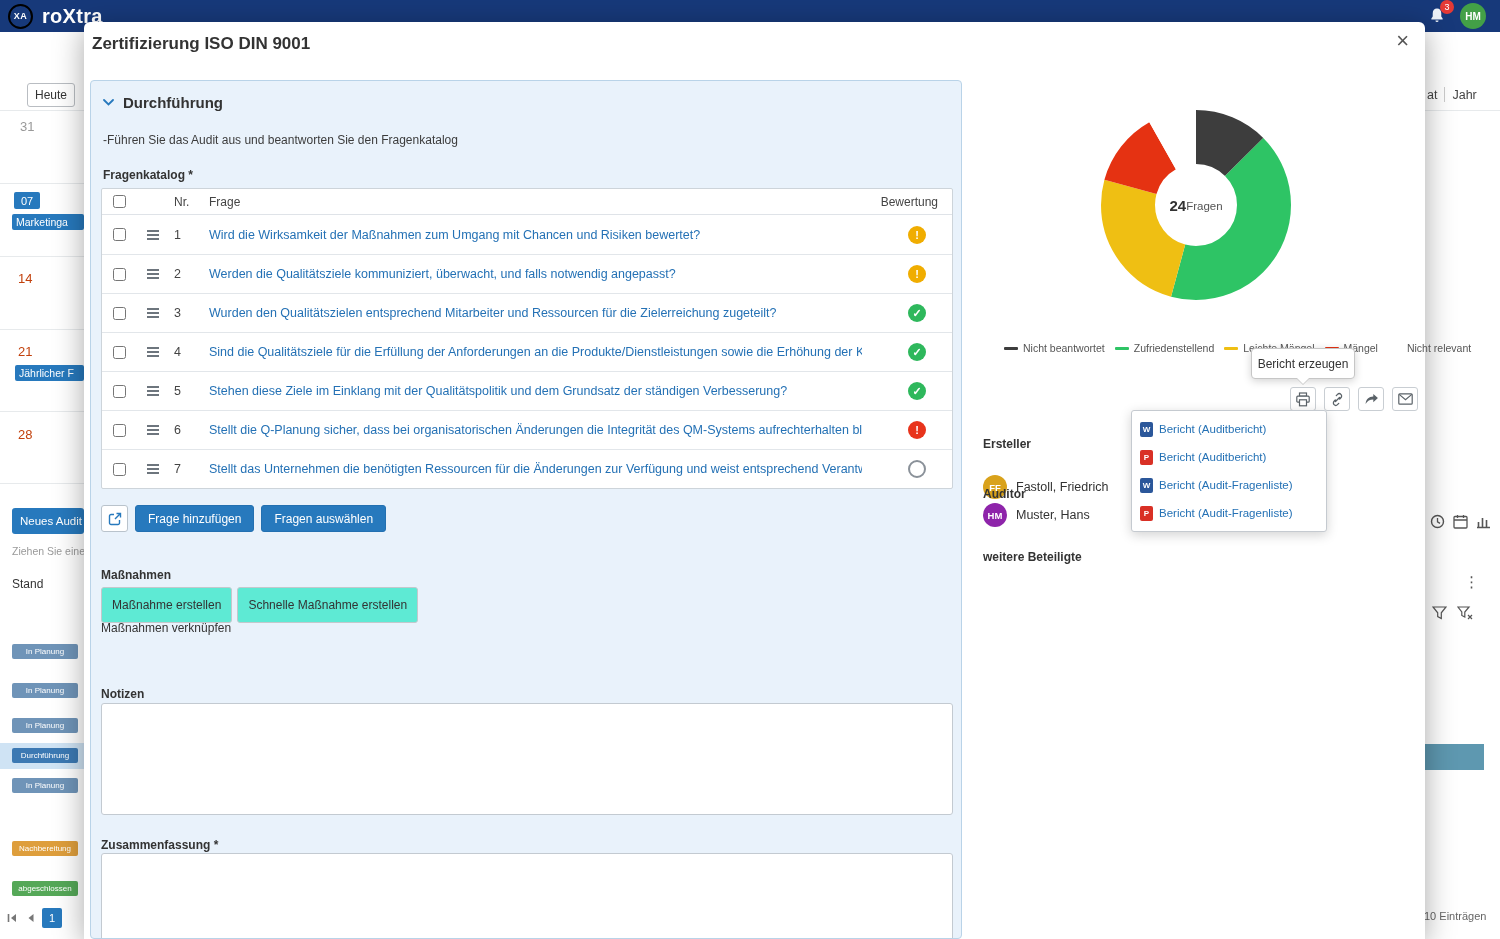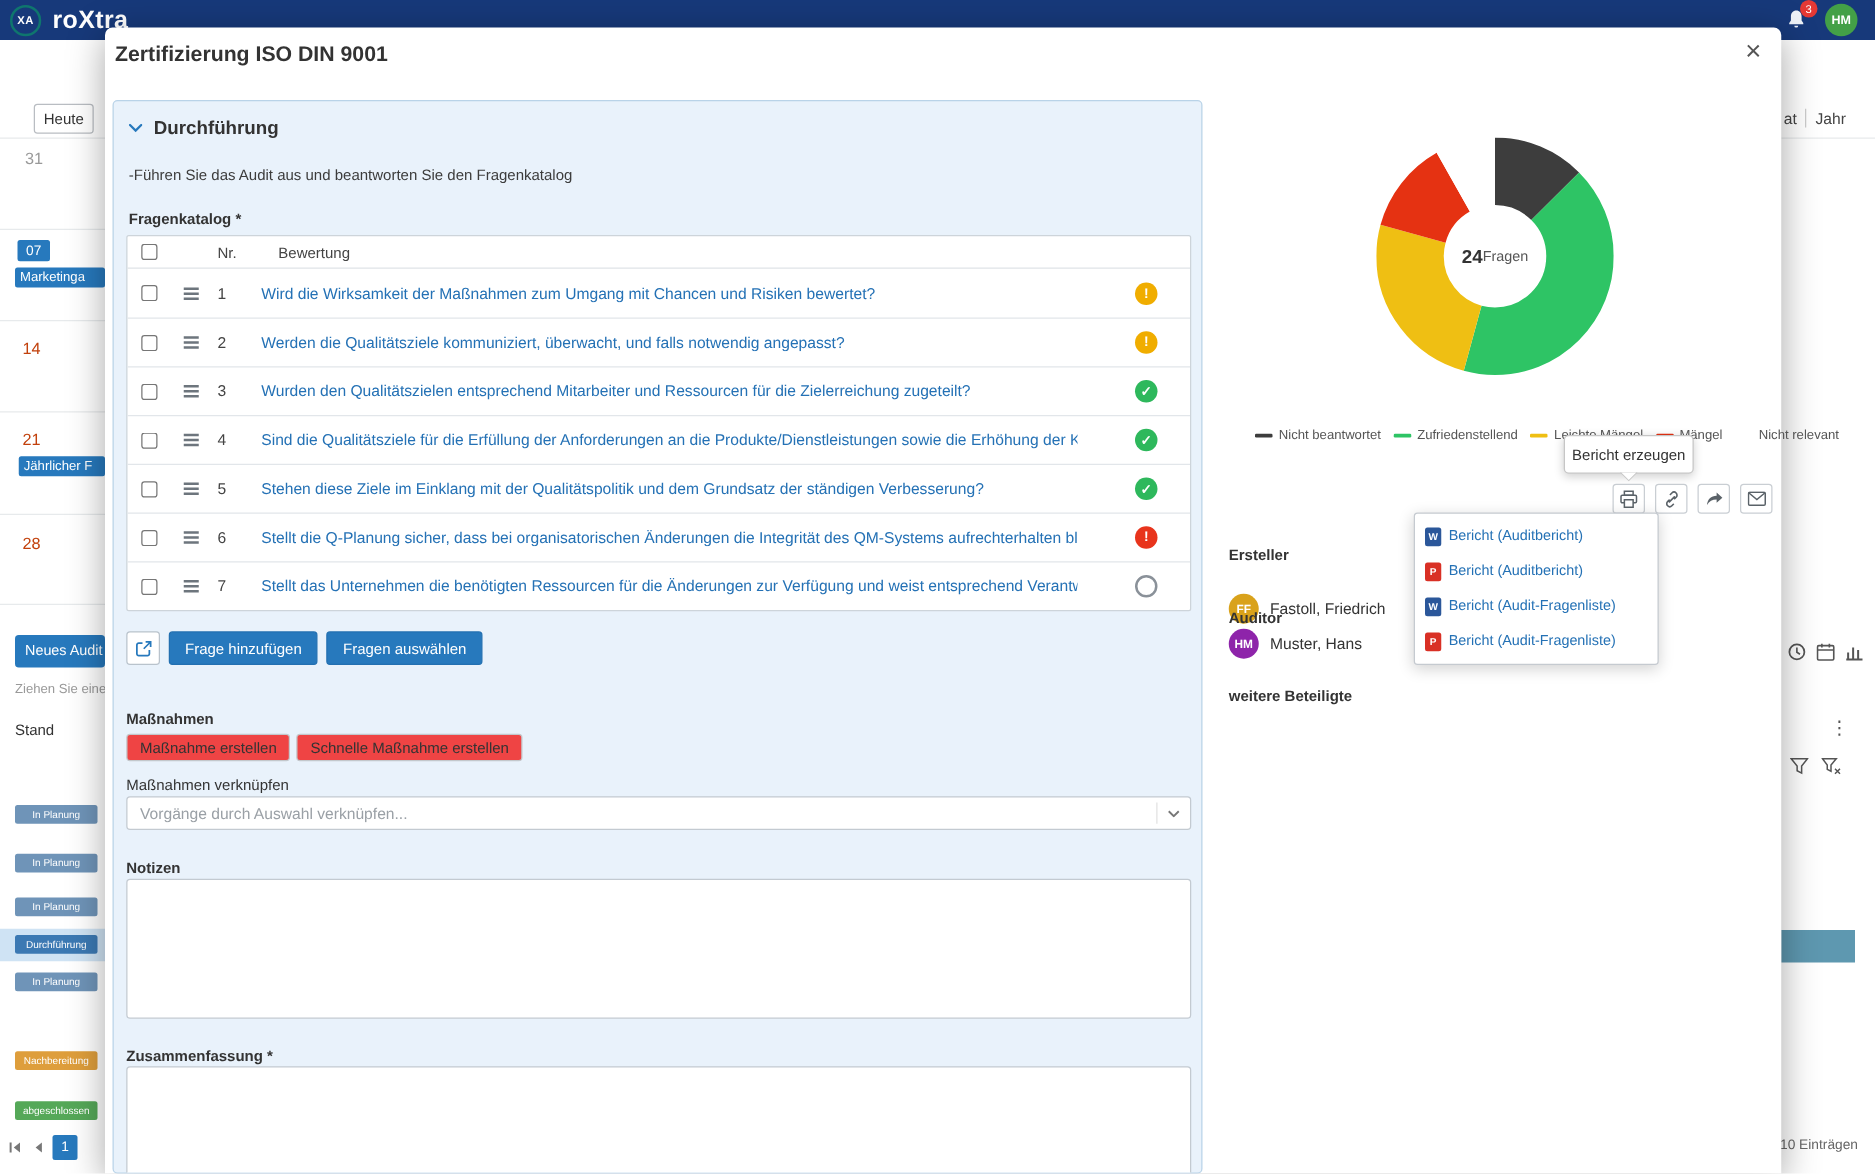--- a/index.html
+++ b/index.html
@@ -5,21 +5,21 @@
   *{box-sizing:border-box;margin:0;padding:0}
   html,body{background:#fff}
   button{font-family:inherit;border:none;background:none;cursor:pointer}
   .canvas{position:relative;width:1500px;height:939px;overflow:hidden;background:#fff;
           font-family:"Liberation Sans",sans-serif;color:#333}
 
   
   .topbar{position:absolute;left:0;top:0;width:1500px;height:32px;background:#17397a;
           display:flex;align-items:center;justify-content:space-between;padding:0 8px;z-index:2}
   .logo{display:flex;align-items:center;gap:9px}
-  .logo-mark{width:25px;height:25px;border:2px solid #0f766e;border-radius:50%;display:flex;align-items:center;
+  .logo-mark{width:25px;height:25px;border:2px solid #000000;border-radius:50%;display:flex;align-items:center;
              justify-content:center;color:#fff;font-size:9px;font-weight:bold;letter-spacing:.5px}
   .logo-text{color:#fff;font-size:20px;font-weight:bold;letter-spacing:.3px}
   .topbar-right{display:flex;align-items:center;gap:14px;padding-right:6px}
   .bell-wrap{position:relative;display:flex}
   .badge{position:absolute;top:-7px;right:-8px;background:#e53935;color:#fff;border-radius:8px;min-width:14px;
          height:14px;font-size:9px;display:flex;align-items:center;justify-content:center;padding:0 3px}
   .avatar{width:26px;height:26px;border-radius:50%;display:flex;align-items:center;justify-content:center;
           color:#fff;font-size:10px;font-weight:bold;flex:none}
   .avatar-top{background:#43a047}
 
@@ -92,21 +92,21 @@
   .st-ok{background:#2eb85c}
   .st-error{background:#e8341c}
   .st-none{background:#fff;border:2px solid #8a9199}
 
   .btnrow{left:10px;top:424px;display:flex;gap:7px;align-items:center}
   .icon-btn{width:27px;height:27px;background:#fff;border:1px solid #b9c3cc;border-radius:3px;
             display:flex;align-items:center;justify-content:center}
   .btn-primary{height:27px;padding:0 12px;background:#2779bd;border:1px solid #2370b1;color:#fff;
                font-size:12px;border-radius:3px;display:flex;align-items:center}
   .gray-btnrow{left:10px;top:506px;display:flex;gap:5px}
-  .btn-gray{height:22px;padding:0 10px;background:#ef4444;border:1px solid #c3c8cc;border-radius:3px;
+  .btn-gray{height:36px;padding:0 10px;background:#5eead4;border:1px solid #c3c8cc;border-radius:3px;
             font-size:12px;color:#333;display:flex;align-items:center}
   .select{left:10px;top:556px;width:852px;height:27px;background:#fff;border:1px solid #c3cad1;border-radius:3px;
           display:flex;align-items:center;justify-content:space-between;padding:0 8px 0 10px;cursor:pointer}
   .ph{color:#9aa0a6;font-size:12.5px;white-space:nowrap;overflow:hidden}
   .sel-caret{display:flex;align-items:center;padding-left:8px;border-left:1px solid #e2e2e2;height:17px}
   .ta{position:absolute;left:10px;width:852px;background:#fff;border:1px solid #c3cad1;border-radius:3px;
       resize:none;font-family:inherit;font-size:12.5px;padding:6px}
 
   
   .panel-right{position:absolute;left:880px;top:58px;right:0;bottom:0}
@@ -254,20 +254,21 @@
       <div class="help-text">-Führen Sie das Audit aus und beantworten Sie den Fragenkatalog</div>
       <div class="small-label" style="left:12px;top:87px">Fragenkatalog *</div>
 
       <div class="qtable">
         <div class="qhead">
           <div class="cc1">
               <input type="checkbox" style="">
             </div>
           <div class="cc2"></div>
           <div class="cc3">Nr.</div>
+          <div class="cc4">Frage</div>
           <div class="cc5">Bewertung</div>
         </div>
         <div id="catalog-rows">
             <div class="qrow">
               <div class="cc1">
                 <input type="checkbox" style="">
               </div>
               <div class="cc2">
                 <span class="drag">
                   <i></i>
@@ -396,28 +397,20 @@
         <button class="btn-primary">Frage hinzufügen</button>
         <button class="btn-primary">Fragen auswählen</button>
       </div>
 
       <div class="small-label" style="left:10px;top:487px">Maßnahmen</div>
       <div class="gray-btnrow">
         <button class="btn-gray">Maßnahme erstellen</button>
         <button class="btn-gray">Schnelle Maßnahme erstellen</button>
       </div>
       <div class="plain-label" style="left:10px;top:540px">Maßnahmen verknüpfen</div>
-      <div class="select">
-        <span class="ph">Vorgänge durch Auswahl verknüpfen...</span>
-        <span class="sel-caret">
-          <svg width="10" height="6" viewBox="0 0 10 6">
-            <path d="M1 1l4 4 4-4" stroke="#777" fill="none" stroke-width="1.5"></path>
-          </svg>
-        </span>
-      </div>
       <div class="small-label" style="left:10px;top:606px">Notizen</div>
       <textarea class="ta" style="top: 622px; height: 112px;"></textarea>
       <div class="small-label" style="left:10px;top:757px">Zusammenfassung *</div>
       <textarea class="ta" style="top: 772px; height: 112px;"></textarea>
     </div>
 
     <div class="panel-right">
       <div class="donut-wrap">
         <svg width="190" height="190" viewBox="0 0 190 190">
             <circle cx="95" cy="95" r="68" fill="none" stroke="#3d3d3d" stroke-width="54" stroke-dasharray="53.40707511102649 427.2566008882119" stroke-dashoffset="0" transform="rotate(-90 95 95)"></circle>

